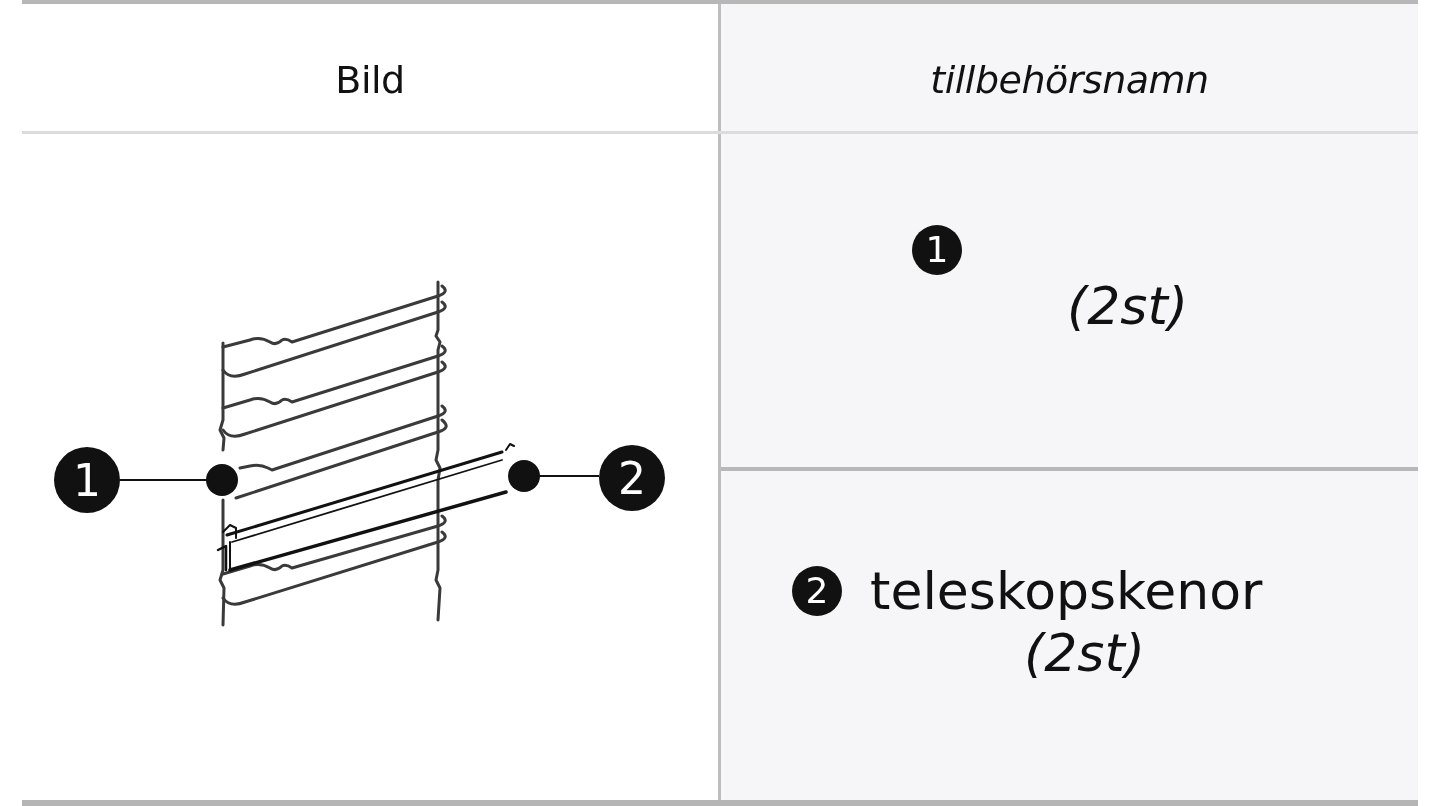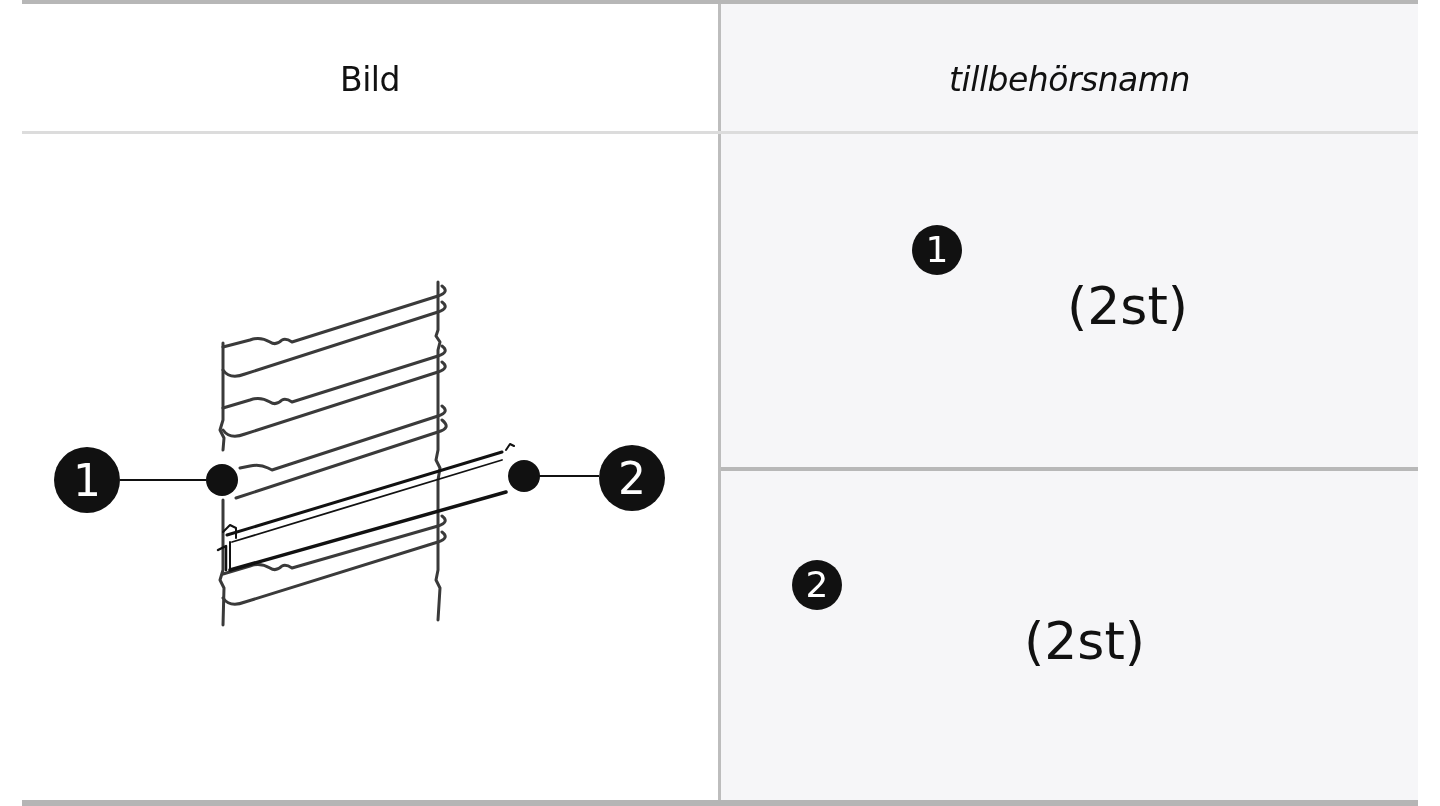--- a/index.html
+++ b/index.html
@@ -61,42 +61,42 @@
       width: 697px; height: 4px;
       background: #b8b8b8;
     }
     .header-cell {
       position: absolute;
       top: 4px;
       height: 151px;
       display: flex;
       align-items: center;
       justify-content: center;
-      font-size: 33px;
+      font-size: 38px;
       letter-spacing: -0.5px;
     }
     .header-left { left: 0; width: 696px; }
     .header-right { left: 699px; width: 697px; font-style: italic; }
 
     .illustration {
       position: absolute;
       left: 40px;
       top: 270px;
       width: 640px;
       height: 370px;
     }
 
     .item {
       position: absolute;
       font-size: 52px;
       line-height: 62px;
       color: #111;
     }
     .item .line1 { white-space: nowrap; display: flex; align-items: center; }
-    .item .line2 { white-space: nowrap; }
+    .item .line2 { white-space: nowrap; font-style: italic; }
     .badge {
       display: inline-flex;
       align-items: center;
       justify-content: center;
       width: 50px; height: 50px;
       border-radius: 50%;
       background: #111;
       color: #fff;
       font-size: 36px;
       line-height: 1;
@@ -177,15 +177,16 @@
 <div class="item item1">
   <div class="line1">
     <span class="badge">1</span>
   </div>
   <div class="line2">(2st)</div>
 </div>
 
 <div class="item item2">
   <div class="line1">
     <span class="badge">2</span>
+    <span>teleskopskenor</span>
   </div>
   <div class="line2">(2st)</div>
 </div>
 
 </body></html>

